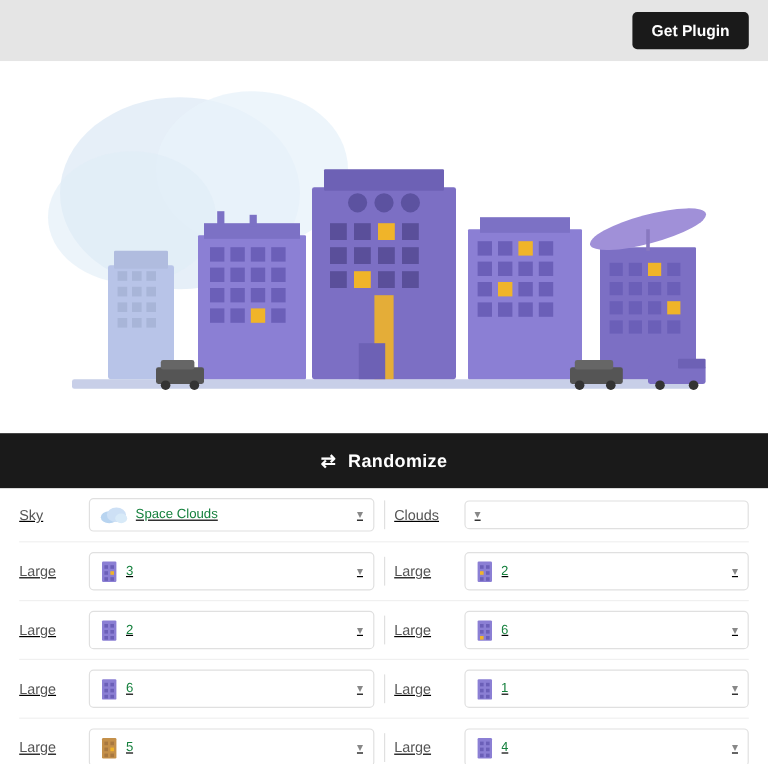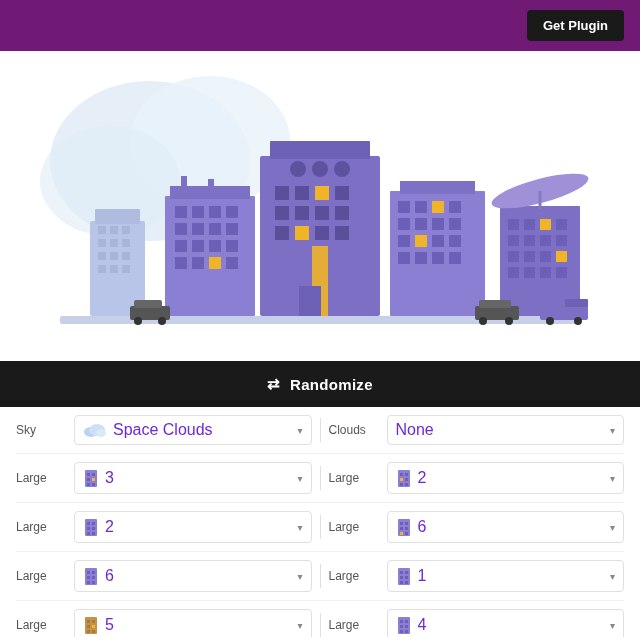--- a/index.html
+++ b/index.html
@@ -8,21 +8,21 @@
       background: #fff;
       width: 640px;
       min-height: 637px;
     }
 
     
     .top-bar {
       display: flex;
       justify-content: flex-end;
       padding: 10px 16px;
-      background: #701a75;
+      background: #e5e5e5;
     }
 
     .get-plugin-btn {
       background: #1a1a1a;
       color: #fff;
       border: none;
       padding: 8px 16px;
       font-size: 13px;
       font-weight: 600;
       cursor: pointer;
@@ -113,38 +113,39 @@
 
     .select-content {
       display: flex;
       align-items: center;
       gap: 6px;
       flex: 1;
       overflow: hidden;
     }
 
     .select-text {
-      font-size: 16px;
-      color: #6d28d9;
+      font-size: 11px;
+      color: #15803d;
       white-space: nowrap;
       overflow: hidden;
       text-overflow: ellipsis;
     }
 
     .chevron {
       font-size: 10px;
       color: #888;
       flex-shrink: 0;
     }
 
     .row-pair {
       display: flex;
       align-items: center;
       width: 100%;
       gap: 8px;
+      text-decoration: underline;
     }
 
     .row-half {
       display: flex;
       align-items: center;
       flex: 1;
       gap: 8px;
     }
 
     
@@ -329,23 +330,20 @@
             </span>
             <span class="select-text">Space Clouds</span>
           </div>
           <span class="chevron">▾</span>
         </div>
       </div>
       <div class="divider"></div>
       <div class="row-half">
         <span class="control-label">Clouds</span>
         <div class="control-select">
-          <div class="select-content">
-            <span class="select-text">None</span>
-          </div>
           <span class="chevron">▾</span>
         </div>
       </div>
     </div>
   </div>
 
   <div class="control-row">
     <div class="row-pair">
       <div class="row-half">
         <span class="control-label">Large</span>

